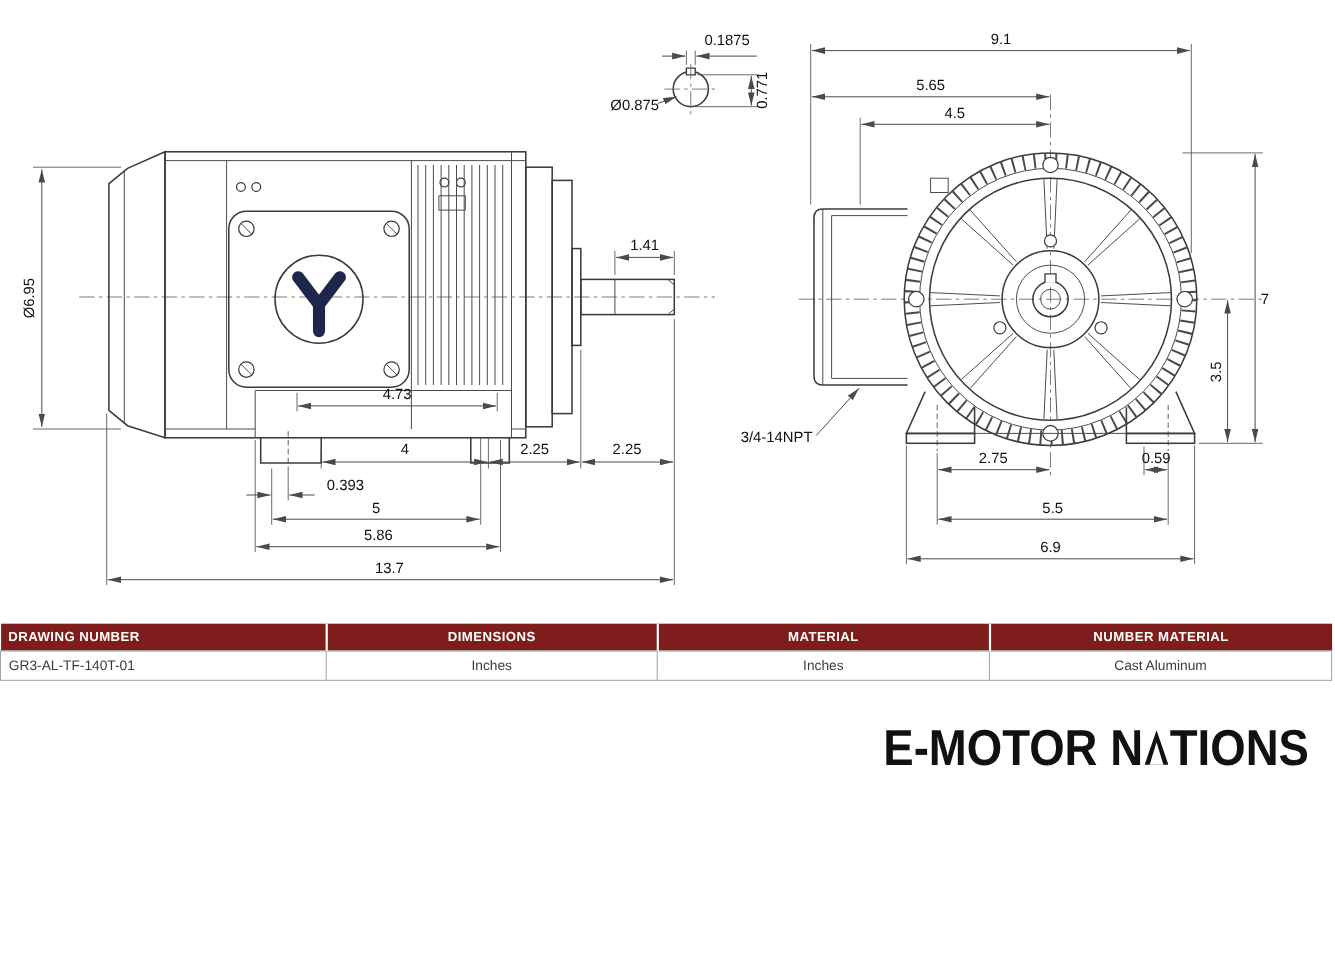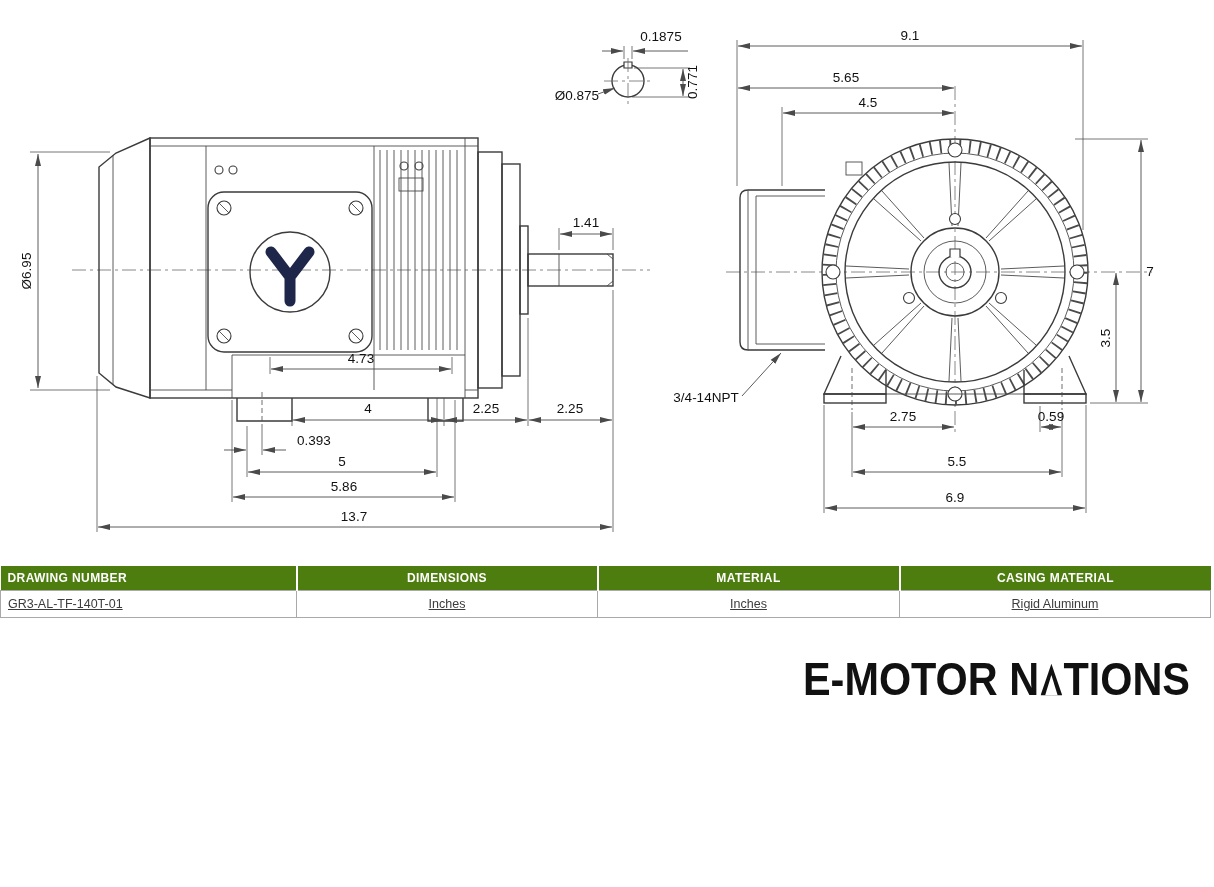--- a/index.html
+++ b/index.html
@@ -13,26 +13,26 @@
   .cl{fill:none;stroke:#6a6a6a;stroke-width:0.8;stroke-dasharray:14 4 3 4;}
   .dl{fill:none;stroke:#4a4a4a;stroke-width:0.9;}
   .xl{fill:none;stroke:#4a4a4a;stroke-width:0.75;}
   .hl{fill:none;stroke:#4a4a4a;stroke-width:0.8;stroke-dasharray:5 3;}
   .screw{fill:#fff;stroke:#3b3b3b;stroke-width:1.1;}
   .fins{fill:none;stroke:#4a4a4a;stroke-width:13;stroke-dasharray:1.8 8;}
   .dt{font-size:13.5px;fill:#111;text-anchor:middle;}
 
   
   table.spec{border-collapse:collapse;width:1210px;table-layout:fixed;margin-top:6px;}
-  table.spec th{background:#4d7c0f;color:#fff;font-size:12px;font-weight:bold;
+  table.spec th{background:#7f1d1d;color:#fff;font-size:12px;font-weight:bold;
     letter-spacing:.4px;padding:5px 4px;text-align:center;border-right:2px solid #fff;}
   table.spec th:first-child{text-align:left;padding-left:7px;}
   table.spec th:last-child{border-right:none;}
   table.spec td{border:1px solid #a9a9a9;font-size:12.5px;color:#3c3c3c;
-    padding:6px 4px;text-align:center;text-decoration:underline;}
+    padding:6px 4px;text-align:center;}
   table.spec td:first-child{text-align:left;padding-left:7px;}
 
   
   .brand{position:absolute;top:652px;right:24px;font-size:46px;font-weight:bold;
     color:#111;letter-spacing:0px;transform:scaleX(.9);transform-origin:right;
     white-space:nowrap;}
   .brand svg{display:inline-block;vertical-align:baseline;margin:0 1px -1px 2px;}
 </style>
 </head>
 <body>
@@ -269,29 +269,29 @@
         <col style="width:296px">
         <col style="width:301px">
         <col style="width:302px">
         <col style="width:311px">
       </colgroup>
   <thead>
     <tr>
       <th>DRAWING NUMBER</th>
       <th>DIMENSIONS</th>
       <th>MATERIAL</th>
-      <th>CASING MATERIAL</th>
+      <th>NUMBER MATERIAL</th>
     </tr>
   </thead>
   <tbody>
     <tr>
       <td>GR3-AL-TF-140T-01</td>
       <td>Inches</td>
       <td>Inches</td>
-      <td>Rigid Aluminum</td>
+      <td>Cast Aluminum</td>
     </tr>
   </tbody>
 </table>
 
 
 <div class="brand">
   <span>E-MOTOR N</span><svg width="24" height="33" viewBox="0 0 26 34">
         <path d="M13,0 L26,34 H0 Z" fill="#111"></path>
         <path d="M13,12 L20.5,34 H5.5 Z" fill="#fff"></path>
       </svg><span>TIONS</span>

